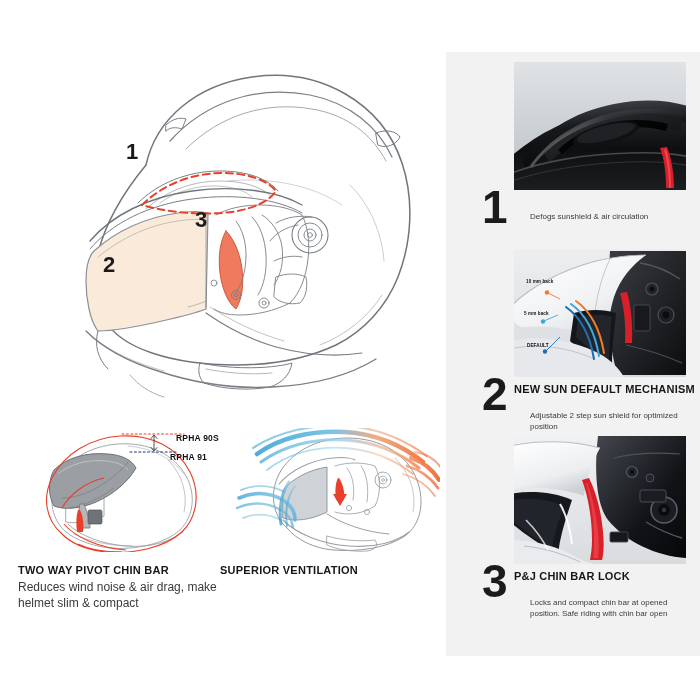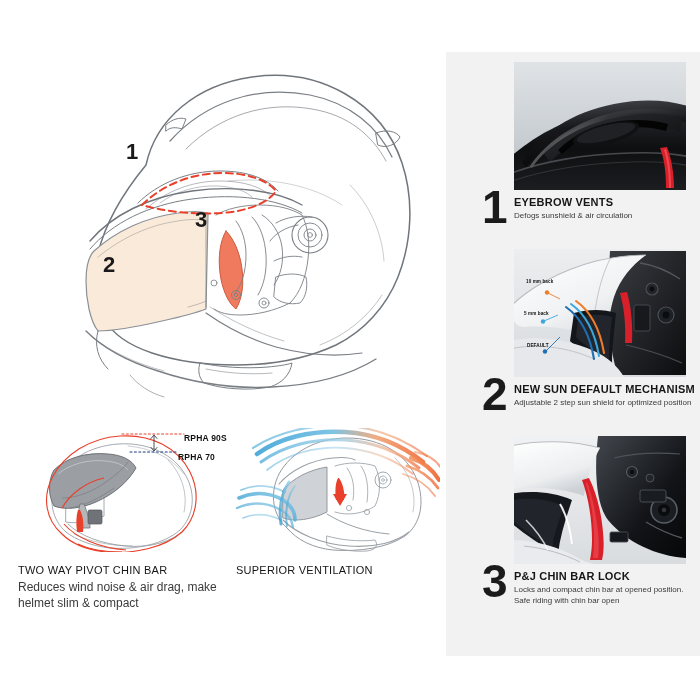--- a/index.html
+++ b/index.html
@@ -56,33 +56,32 @@
   #dia-vent    { left: 235px; top: 428px; width: 205px; height: 124px; }
 
   .rpha-label {
     position: absolute;
     font-family: "Liberation Sans", sans-serif;
     font-weight: bold;
     font-size: 8.5px;
     letter-spacing: 0.2px;
     color: #111;
     white-space: nowrap;
-    margin-left: 8px;
   }
   #rpha-90s { left: 176px; top: 433px; }
   #rpha-91  { left: 170px; top: 452px; }
 
   
   .cap-block { position: absolute; }
   #cap-chinbar { left: 18px; top: 564px; width: 200px; }
-  #cap-vent    { left: 236px; top: 564px; width: 200px; }
+  #cap-vent    { left: 220px; top: 564px; width: 200px; }
 
   .cap-title {
     font-family: "Liberation Sans", sans-serif;
-    font-weight: normal;
+    font-weight: bold;
     font-size: 11px;
     letter-spacing: 0.25px;
     color: #161616;
     margin: 0 0 3px 0;
     line-height: 1.1;
   }
   .cap-desc {
     font-family: "Liberation Sans", sans-serif;
     font-size: 12px;
     line-height: 1.35;
@@ -142,21 +141,21 @@
     letter-spacing: 0.2px;
     color: #161616;
     margin: 0 0 3px 0;
     line-height: 1.1;
   }
   .feature-desc {
     font-family: "Liberation Sans", sans-serif;
     font-size: 8px;
     line-height: 1.35;
     color: #3a3a3a;
-    margin: 0;
+    margin: 16px;
   }
 
   
   .ss-label {
     position: absolute;
     font-family: "Liberation Sans", sans-serif;
     font-weight: bold;
     font-size: 4.6px;
     color: #111;
     white-space: nowrap;
@@ -215,21 +214,20 @@
 
         <path d="M146 86 C150 96 152 110 152 126 L160 126 C160 110 157 95 153 85 Z" fill="#d8202a"></path>
         <path d="M150 88 C153 97 155 110 155 126 L157 126 C157 110 155 97 152 87 Z" fill="#f4555c" opacity="0.75"></path>
 
         <rect width="172" height="128" fill="none"></rect>
       </svg>
     </div>
     <div class="feature-body">
       <div class="big-num">1</div>
       <div class="feature-text">
-        <p class="feature-title">EYEBROW VENTS</p>
         <p class="feature-desc">Defogs sunshield &amp; air circulation</p>
       </div>
     </div>
   </div>
 
   <div class="feature" id="feature-2">
     <div class="photo">
       <svg viewBox="0 0 172 128" preserveAspectRatio="xMidYMid slice">
         <defs>
           <linearGradient id="p2bg" x1="0" y1="0" x2="0" y2="1">
@@ -505,21 +503,21 @@
       <path d="M112 28 L160 28" stroke="#1b3a7a" stroke-width="1.1" stroke-dasharray="2 2.4"></path>
 
       <path d="M136 12 L136 26" stroke="#3b3f44" stroke-width="0.9"></path>
       <path d="M133 14.5 L136 11 L139 14.5" fill="none" stroke="#3b3f44" stroke-width="0.9"></path>
       <path d="M133 23.5 L136 27 L139 23.5" fill="none" stroke="#3b3f44" stroke-width="0.9"></path>
     </g>
   </svg>
 </div>
 
 <div class="rpha-label" id="rpha-90s">RPHA 90S</div>
-<div class="rpha-label" id="rpha-91">RPHA 70</div>
+<div class="rpha-label" id="rpha-91">RPHA 91</div>
 
 <div class="dia" id="dia-vent">
   <svg viewBox="0 0 205 124">
     <defs>
       <linearGradient id="flowA" x1="0" y1="0" x2="1" y2="0">
         <stop offset="0" stop-color="#3fa3d6"></stop>
           <stop offset="0.45" stop-color="#6dbde2"></stop>
         <stop offset="0.72" stop-color="#f0a373"></stop>
           <stop offset="1" stop-color="#ef6a3a"></stop>
       </linearGradient>

